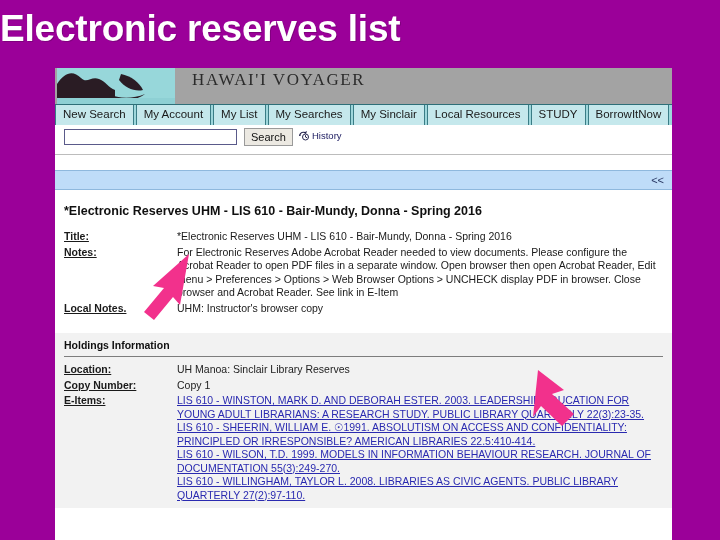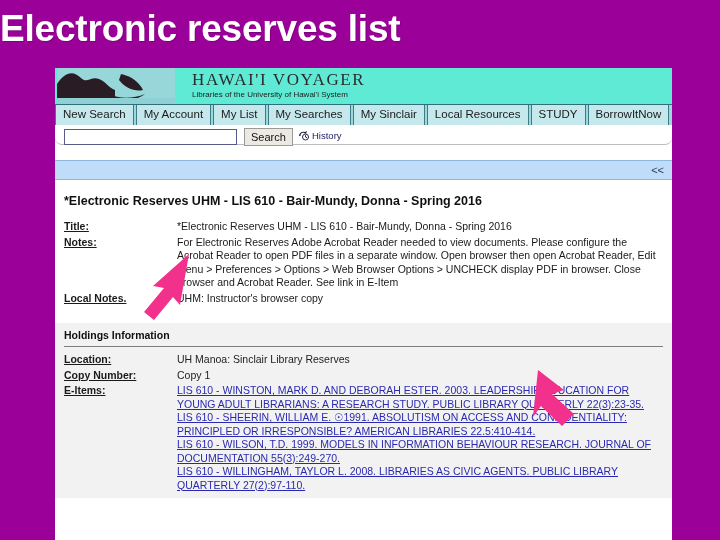--- a/index.html
+++ b/index.html
@@ -38,21 +38,21 @@
     left: 55px; top: 68px;
     width: 617px; height: 472px;
     background: #ffffff;
     overflow: hidden;
   }
 
   
   #banner {
     position: relative;
     height: 36px;
-    background: #5eead4;
+    background: #a3a3a3;
     overflow: hidden;
   }
   #banner-logo {
     position: absolute; left: 2px; top: 0px;
     width: 118px; height: 36px;
   }
   #banner-text { position: absolute; left: 137px; top: 2px; }
   #banner-title {
     font-family: "Liberation Serif", serif;
     font-size: 17px;
@@ -90,24 +90,23 @@
     border-left: 1px solid #3a7d86;
     border-right: 1px solid #3a7d86;
     border-bottom: 1px solid #3a7d86;
     vertical-align: top;
     cursor: pointer;
   }
 
   
   #searchbar {
     position: relative;
-    height: 20px;
+    height: 30px;
     background: #ffffff;
     border-bottom: 1px solid #bcbcbc;
-    border-radius: 7px;
   }
   #search-input {
     position: absolute; left: 9px; top: 4px;
     width: 173px; height: 16px;
     border: 1px solid #5a5a8a;
     background: #ffffff;
     font-size: 11px;
     padding: 0 3px;
   }
   #search-button {
@@ -219,21 +218,20 @@
   <div id="banner">
     <svg id="banner-logo" viewBox="0 0 118 36">
       <rect x="0" y="0" width="118" height="36" fill="#97d7da"></rect>
       <path d="M0,16 C8,4 16,2 24,10 C30,16 34,8 42,11 C48,13 52,20 58,22 L58,30 L0,30 Z" fill="#2a1c24"></path>
       <path d="M64,6 C74,8 82,14 86,22 C78,24 68,20 62,12 Z" fill="#2a1c24"></path>
       <path d="M52,26 C62,31 76,31 88,26 C80,33 62,34 52,28 Z" fill="#2a1c24"></path>
       <path d="M0,30 L118,30 L118,36 L0,36 Z" fill="#8ed0d4"></path>
     </svg>
     <div id="banner-text">
       <div id="banner-title">HAWAI'I VOYAGER</div>
-      <div id="banner-sub">Libraries of the University of Hawai'i System</div>
     </div>
   </div>
 
   <div id="navbar">
     <span class="nav-tab">New Search</span><span class="nav-tab">My Account</span><span class="nav-tab">My List</span><span class="nav-tab">My Searches</span><span class="nav-tab">My Sinclair</span><span class="nav-tab">Local Resources</span><span class="nav-tab">STUDY</span><span class="nav-tab">BorrowItNow</span>
   </div>
 
   <div id="searchbar">
     <input id="search-input" type="text" placeholder="" style="">
     <button id="search-button">Search</button>

